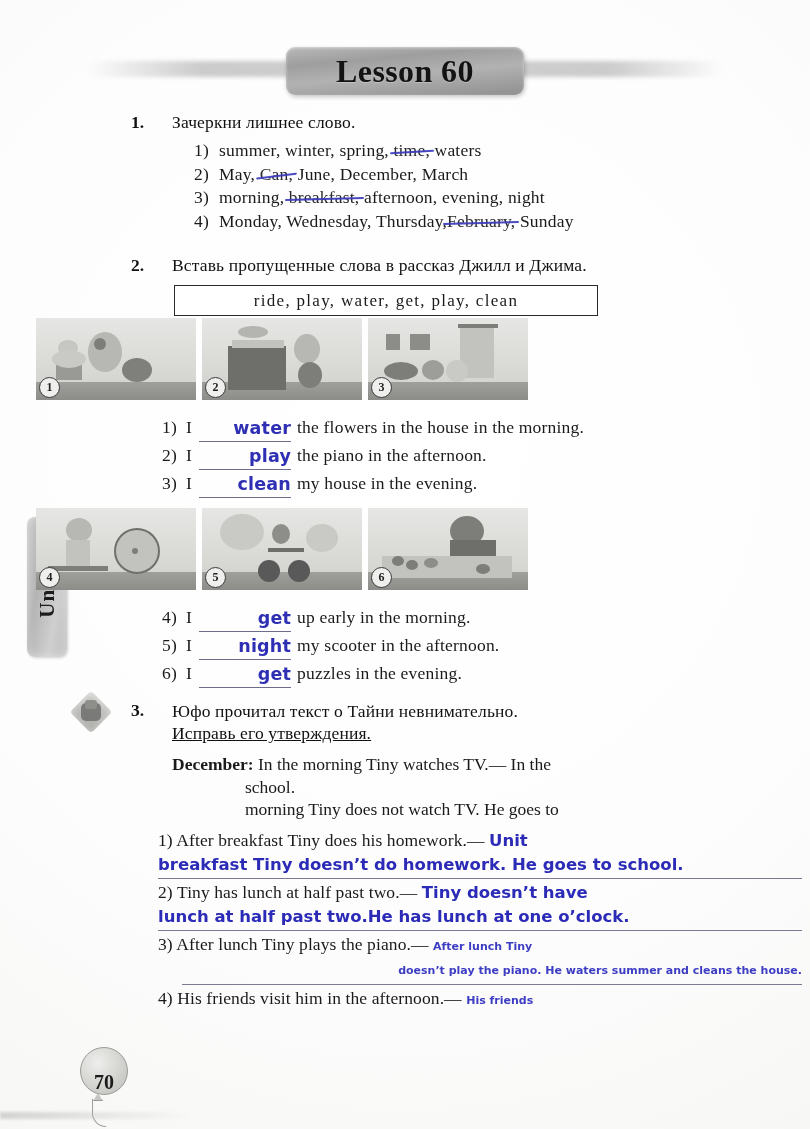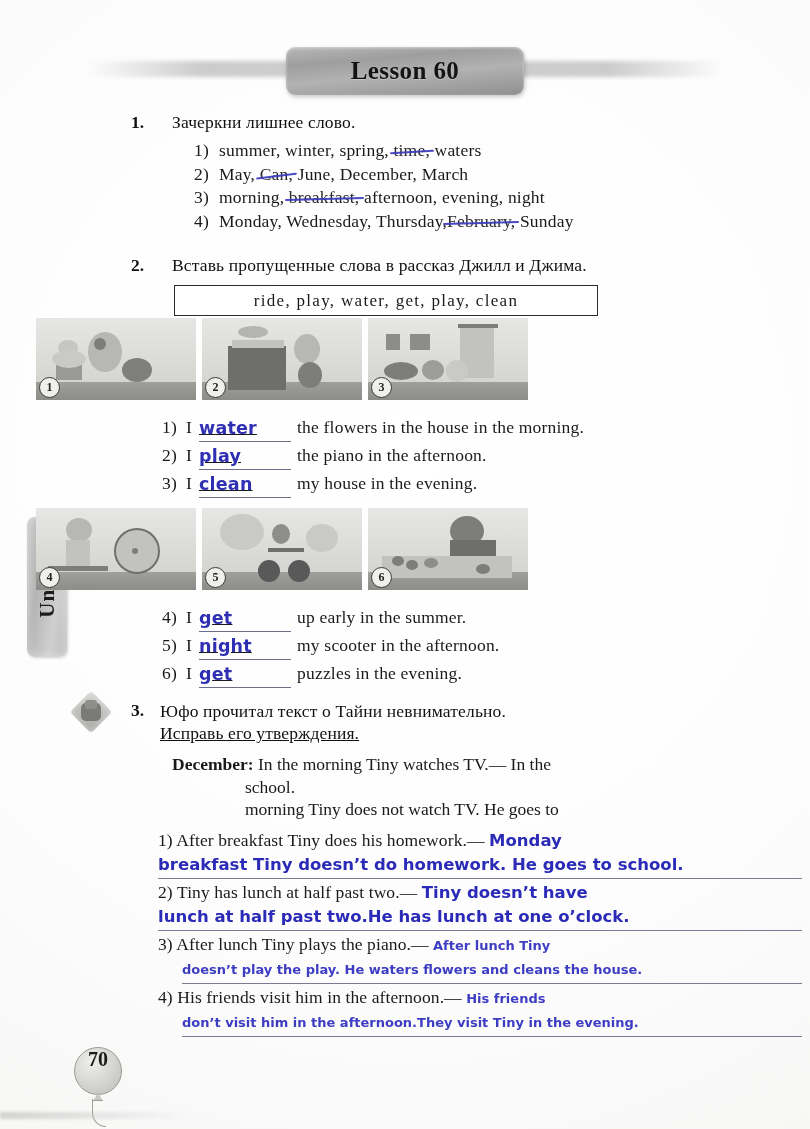--- a/index.html
+++ b/index.html
@@ -55,21 +55,21 @@
   .banner {
     position: relative;
     width: 238px; height: 48px;
     border-radius: 9px;
     background: linear-gradient(175deg,#b9b9b9 0%, #9e9e9e 28%, #b2b2b2 55%, #8f8f8f 100%);
     box-shadow: inset 0 1px 3px rgba(255,255,255,.5), 1px 2px 4px rgba(0,0,0,.22);
     display: flex; align-items: center; justify-content: center;
   }
   .banner-title {
     font-family: "Liberation Serif", serif;
-    font-weight: 700; font-size: 25px;
+    font-weight: 700; font-size: 32px;
     color: #131313;
     letter-spacing: .4px;
     text-shadow: 0 1px 0 rgba(255,255,255,.25);
   }
 
   
   .ex {
     position: absolute;
     font-family: "Liberation Serif", serif;
   }
@@ -164,24 +164,23 @@
   .ans-row {
     font-size: 17.5px; line-height: 27px;
     white-space: nowrap; letter-spacing: .2px;
     display: flex; align-items: baseline;
   }
   .ans-lbl { display: inline-block; width: 24px; }
   .ans-i { margin-right: 5px; }
   .blank {
     display: inline-block;
     width: 92px; position: relative;
-    text-align: left;
+    text-align: right;
     margin: 0 6px 0 2px;
     border-bottom: 1.1px solid #6e6e8c;
-    text-decoration: underline;
   }
   .hand {
     font-family: "DejaVu Sans", sans-serif;
     color: #2f2fb4;
     font-weight: 700;
     font-size: 17px;
     letter-spacing: .2px;
   }
   .blank .hand { font-size: 17.5px; position: relative; top: 1px; }
 
@@ -205,21 +204,21 @@
     width: 20px; height: 18px;
     background: #6f6f6c;
     border-radius: 5px;
     opacity: .85;
   }
   .ex3-icon .core2 {
     position: absolute; left: 15px; top: 9px;
     width: 12px; height: 9px;
     background: #8e8e8b; border-radius: 3px;
   }
-  #ex3 .ex-title { display: block; margin-left: 28px; line-height: 22px; }
+  #ex3 .ex-title { display: block; margin-left: 40px; line-height: 22px; }
 
   .example {
     margin: 9px 0 0 40px;
     font-size: 17.5px; line-height: 22.5px;
   }
   .example b { font-weight: 700; }
   .example .cont { display: block; margin-left: 73px; }
 
   .q-list { margin: 7px 0 0 26px; }
   .q-row {
@@ -228,37 +227,37 @@
   }
   .q-lbl { font-weight: 400; }
   .hand2 {
     font-family: "DejaVu Sans", sans-serif;
     color: #2b2bb8; font-weight: 700;
     font-size: 16.5px; letter-spacing: 0px;
   }
   .hand3 {
     font-family: "DejaVu Sans", sans-serif;
     color: #3d3dc4; font-weight: 700;
-    font-size: 13px; letter-spacing: 0px;
+    font-size: 11px; letter-spacing: 0px; text-align: right;
   }
   .uline {
     display: block;
     border-bottom: 1.1px solid #7a7a95;
     padding-bottom: 1px;
     margin-bottom: 1px;
   }
   .indent { display: block; margin-left: 24px; }
 
   
   .balloon {
-    position: absolute; left: 74px; top: 1047px;
+    position: absolute; left: 80px; top: 1047px;
     width: 48px; height: 48px; border-radius: 50%;
     background: radial-gradient(circle at 36% 32%, #eeeeec 0%, #d8d8d5 45%, #bcbcb9 100%);
     border: 1.2px solid #9a9a97;
-    display: flex; align-items: flex-start; justify-content: center;
+    display: flex; align-items: flex-end; justify-content: center;
   }
   .balloon-num {
     font-family: "Liberation Serif", serif;
     font-weight: 700; font-size: 20px; color: #1b1b1b;
   }
   .balloon-knot {
     position: absolute; left: 93px; top: 1093px;
     width: 10px; height: 8px;
     background: #c6c6c3; border: 1px solid #9a9a97;
     clip-path: polygon(50% 0, 100% 100%, 0 100%);
@@ -412,21 +411,21 @@
       <span class="blob" style="left:108px;top:56px;width:14px;height:10px;background:#7d7d7a;"></span>
       <span class="badge">6</span>
     </div>
   </div>
 
   <div class="ans-list" style="top:604px;">
     <div class="ans-row">
       <span class="ans-lbl">4)</span>
       <span class="ans-i">I</span>
       <span class="blank"><span class="hand">get</span></span>
-      <span>up early in the summer.</span>
+      <span>up early in the morning.</span>
     </div>
     <div class="ans-row">
       <span class="ans-lbl">5)</span>
       <span class="ans-i">I</span>
       <span class="blank"><span class="hand">night</span></span>
       <span>my scooter in the afternoon.</span>
     </div>
     <div class="ans-row">
       <span class="ans-lbl">6)</span>
       <span class="ans-i">I</span>
@@ -449,40 +448,39 @@
       <b>December:</b>
       <span>In the morning Tiny watches TV.— In the</span>
       <span class="cont">school.</span>
       <span class="cont">morning Tiny does not watch TV. He goes to</span>
     </div>
 
     <div class="q-list">
       <div class="q-row">
         <span class="q-lbl">1)</span>
         <span>After breakfast Tiny does his homework.—</span>
-        <span class="hand2">Monday</span>
+        <span class="hand2">Unit</span>
         <span class="hand2 uline">breakfast Tiny doesn’t do homework. He goes to school.</span>
       </div>
       <div class="q-row">
         <span class="q-lbl">2)</span>
         <span>Tiny has lunch at half past two.—</span>
         <span class="hand2">Tiny doesn’t have</span>
         <span class="hand2 uline">lunch at half past two.He has lunch at one o’clock.</span>
       </div>
       <div class="q-row">
         <span class="q-lbl">3)</span>
         <span>After lunch Tiny plays the piano.—</span>
         <span class="hand3">After lunch Tiny</span>
-        <span class="hand3 uline indent">doesn’t play the play. He waters  flowers and cleans the house.</span>
+        <span class="hand3 uline indent">doesn’t play the piano. He waters  summer and cleans the house.</span>
       </div>
       <div class="q-row">
         <span class="q-lbl">4)</span>
         <span>His friends visit him in the afternoon.—</span>
         <span class="hand3">His friends</span>
-        <span class="hand3 uline indent">don’t visit him in the afternoon.They visit Tiny in the evening.</span>
       </div>
     </div>
   </div>
 
   <div class="balloon">
     <span class="balloon-num">70</span>
   </div>
   <div class="balloon-knot"></div>
   <div class="balloon-string"></div>
   <div class="footer-smear"></div>

